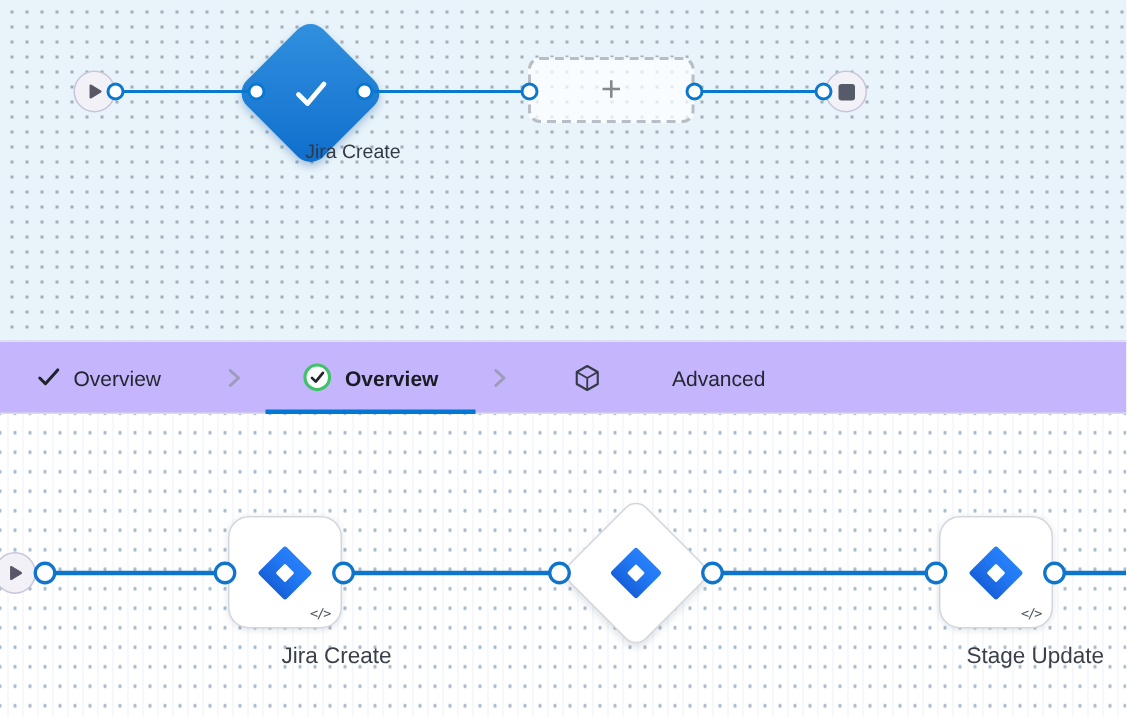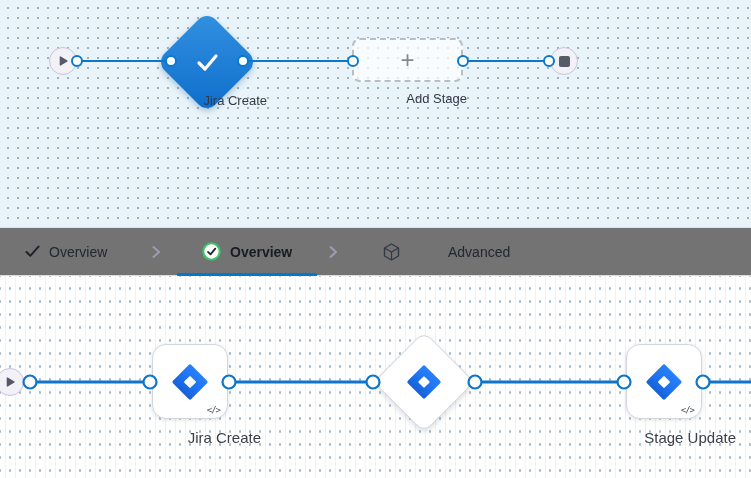--- a/index.html
+++ b/index.html
@@ -72,21 +72,21 @@
   .code-badge { position:absolute; right:7px; bottom:3px; font-size:9px;
     letter-spacing:-1px; color:#4d5560;
     font-family:"DejaVu Sans Mono", monospace; }
 
   .exec-label { font-size:15px; color:#3a4049; }
   #lbl-exec-create   { left:119px; top:153px; width:142px; }
   #lbl-exec-approval { left:344px; top:160px; width:160px; }
   #lbl-exec-update   { left:594px; top:153px; width:142px; }
 
   
-  #tab-bar { position:relative; height:49px; background:#737373;
+  #tab-bar { position:relative; height:49px; background:#c4b5fd;
     border-top:1px solid #e1e4e9; border-bottom:1px solid #d9dce2; z-index:8; }
   .tab { position:absolute; top:0; height:100%; display:flex;
     align-items:center; gap:9px; cursor:pointer; }
   .tab .lbl { font-size:14px; color:#23272f; }
   #tab-overview  { left:25px; }
   #tab-execution { left:202px; }
   #tab-advanced  { left:383px;gap:48px; }
   #tab-execution .lbl { font-weight:bold; color:#191c23; }
   #tab-underline { position:absolute; left:177px; bottom:-1px;
     width:140px; height:3px; background:#0278d5; z-index:9; }
@@ -121,21 +121,20 @@
         <svg width="34" height="34" viewBox="0 0 34 34">
           <path d="M9 18 L15 24 L26 11" stroke="#ffffff" stroke-width="3.2" fill="none" stroke-linecap="round" stroke-linejoin="round"></path>
         </svg>
       </div>
     </div>
     <div class="node-label" id="lbl-stage">Jira Create</div>
 
     <div class="node" id="add-stage">
       <span class="plus">+</span>
     </div>
-    <div class="node-label" id="lbl-addstage">Add Stage</div>
 
     <div class="node term-circle" id="top-end">
       <div class="stop-square"></div>
     </div>
 
     <svg class="wires" width="751" height="227">
       <line x1="77" y1="61" x2="171" y2="61" stroke="#0b78d0" stroke-width="2"></line>
       <line x1="243" y1="61" x2="353" y2="61" stroke="#0b78d0" stroke-width="2"></line>
       <line x1="463" y1="61" x2="549" y2="61" stroke="#0b78d0" stroke-width="2"></line>
       <circle cx="77" cy="61" r="5" fill="#fff" stroke="#0b78d0" stroke-width="2"></circle>

